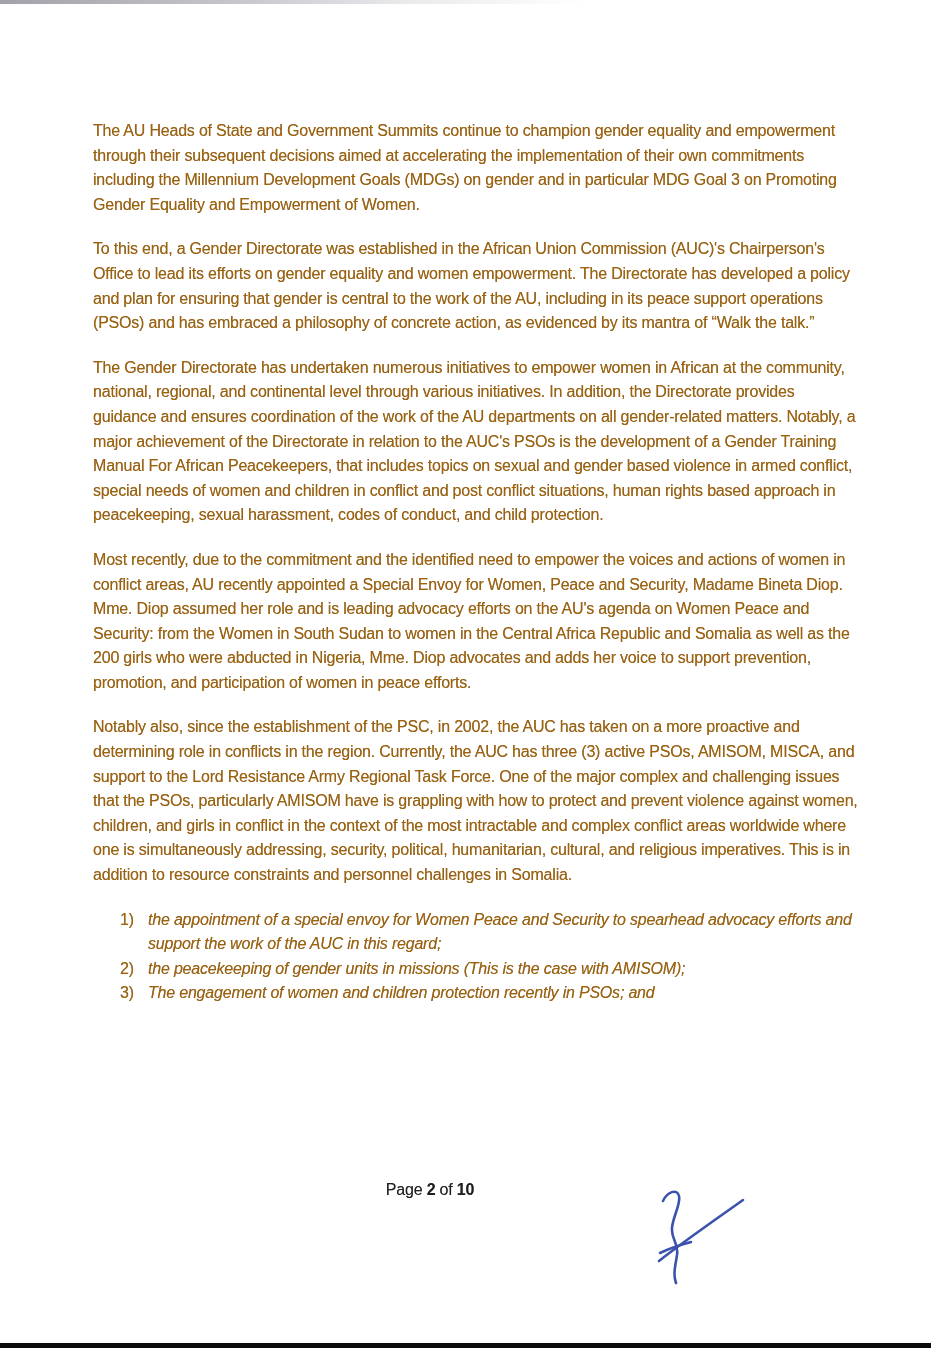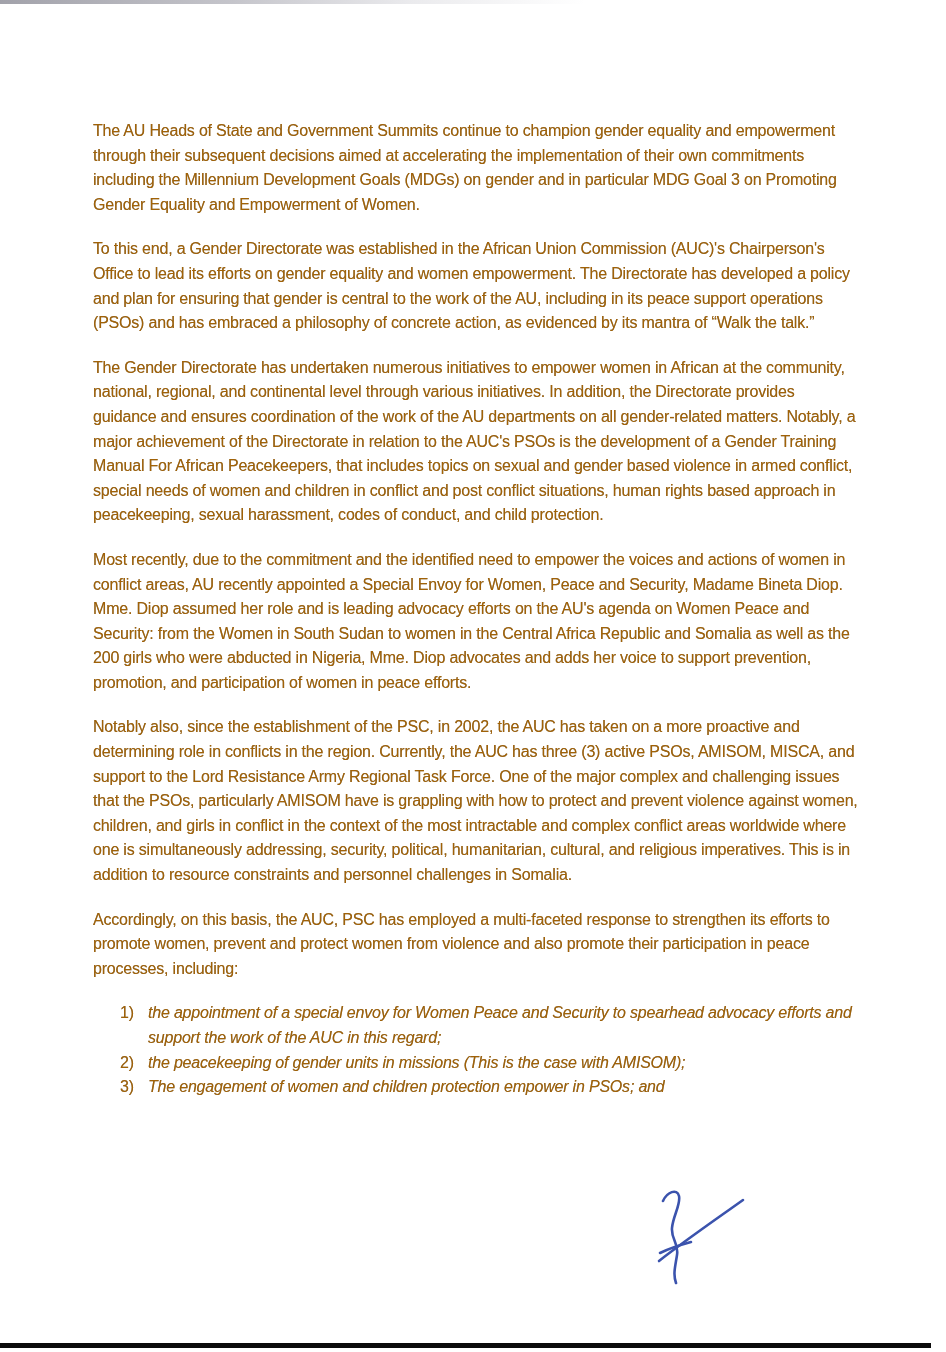--- a/index.html
+++ b/index.html
@@ -87,38 +87,43 @@
 <div class="page">
 
   <div class="scan-artifact-top"></div>
 
   <div class="content">
     <p>The AU Heads of State and Government Summits continue to champion gender equality and empowerment through their subsequent decisions aimed at accelerating the implementation of their own commitments including the Millennium Development Goals (MDGs) on gender and in particular MDG Goal 3 on Promoting Gender Equality and Empowerment of Women.</p>
     <p>To this end, a Gender Directorate was established in the African Union Commission (AUC)'s Chairperson's Office to lead its efforts on gender equality and women empowerment. The Directorate has developed a policy and plan for ensuring that gender is central to the work of the AU, including in its peace support operations (PSOs) and has embraced a philosophy of concrete action, as evidenced by its mantra of “Walk the talk.”</p>
     <p>The Gender Directorate has undertaken numerous initiatives to empower women in African at the community, national, regional, and continental level through various initiatives. In addition, the Directorate provides guidance and ensures coordination of the work of the AU departments on all gender-related matters. Notably, a major achievement of the Directorate in relation to the AUC's PSOs is the development of a Gender Training Manual For African Peacekeepers, that includes topics on sexual and gender based violence in armed conflict, special needs of women and children in conflict and post conflict situations, human rights based approach in peacekeeping, sexual harassment, codes of conduct, and child protection.</p>
     <p>Most recently, due to the commitment and the identified need to empower the voices and actions of women in conflict areas, AU recently appointed a Special Envoy for Women, Peace and Security, Madame Bineta Diop. Mme. Diop assumed her role and is leading advocacy efforts on the AU's agenda on Women Peace and Security: from the Women in South Sudan to women in the Central Africa Republic and Somalia as well as the 200 girls who were abducted in Nigeria, Mme. Diop advocates and adds her voice to support prevention, promotion, and participation of women in peace efforts.</p>
     <p>Notably also, since the establishment of the PSC, in 2002, the AUC has taken on a more proactive and determining role in conflicts in the region. Currently, the AUC has three (3) active PSOs, AMISOM, MISCA, and support to the Lord Resistance Army Regional Task Force. One of the major complex and challenging issues that the PSOs, particularly AMISOM have is grappling with how to protect and prevent violence against women, children, and girls in conflict in the context of the most intractable and complex conflict areas worldwide where one is simultaneously addressing, security, political, humanitarian, cultural, and religious imperatives. This is in addition to resource constraints and personnel challenges in Somalia.</p>
-    <p>Accordingly, on this basis, the AUC, PSC has employed a multi-faceted response to strengthen its efforts to promote women, prevent and protect women from violence and also promote their participation in peace processes, including:</p>
 
     <ol class="numbered">
       <li>
         <span class="num">1)</span>
         <span class="li-text">the appointment of a special envoy for Women Peace and Security to spearhead advocacy efforts and support the work of the AUC in this regard;</span>
       </li>
       <li>
         <span class="num">2)</span>
         <span class="li-text">the peacekeeping of gender units in missions (This is the case with AMISOM);</span>
       </li>
       <li>
         <span class="num">3)</span>
-        <span class="li-text">The engagement of women and children protection empower in PSOs; and</span>
+        <span class="li-text">The engagement of women and children protection recently in PSOs; and</span>
       </li>
     </ol>
   </div>
 
+  <div class="footer">
+    <span>Page</span>
+    <b>2</b>
+    <span>of</span>
+    <b>10</b>
+  </div>
 
   <svg class="signature" viewBox="0 0 125 125" xmlns="http://www.w3.org/2000/svg">
     <g fill="none" stroke-width="2.6" stroke-linecap="round" stroke="#3b53ad">
       <path d="M 30,21 C 34,12 44,8 46,16 C 48,24 40,36 39,48 C 38,60 46,63 44,75 C 42,88 40,94 43,103"></path>
       <path d="M 26,81 C 50,62 82,40 110,20"></path>
       <path d="M 27,73 C 37,68 47,65 58,62"></path>
     </g>
   </svg>
 
   <div class="scan-artifact-bottom"></div>

